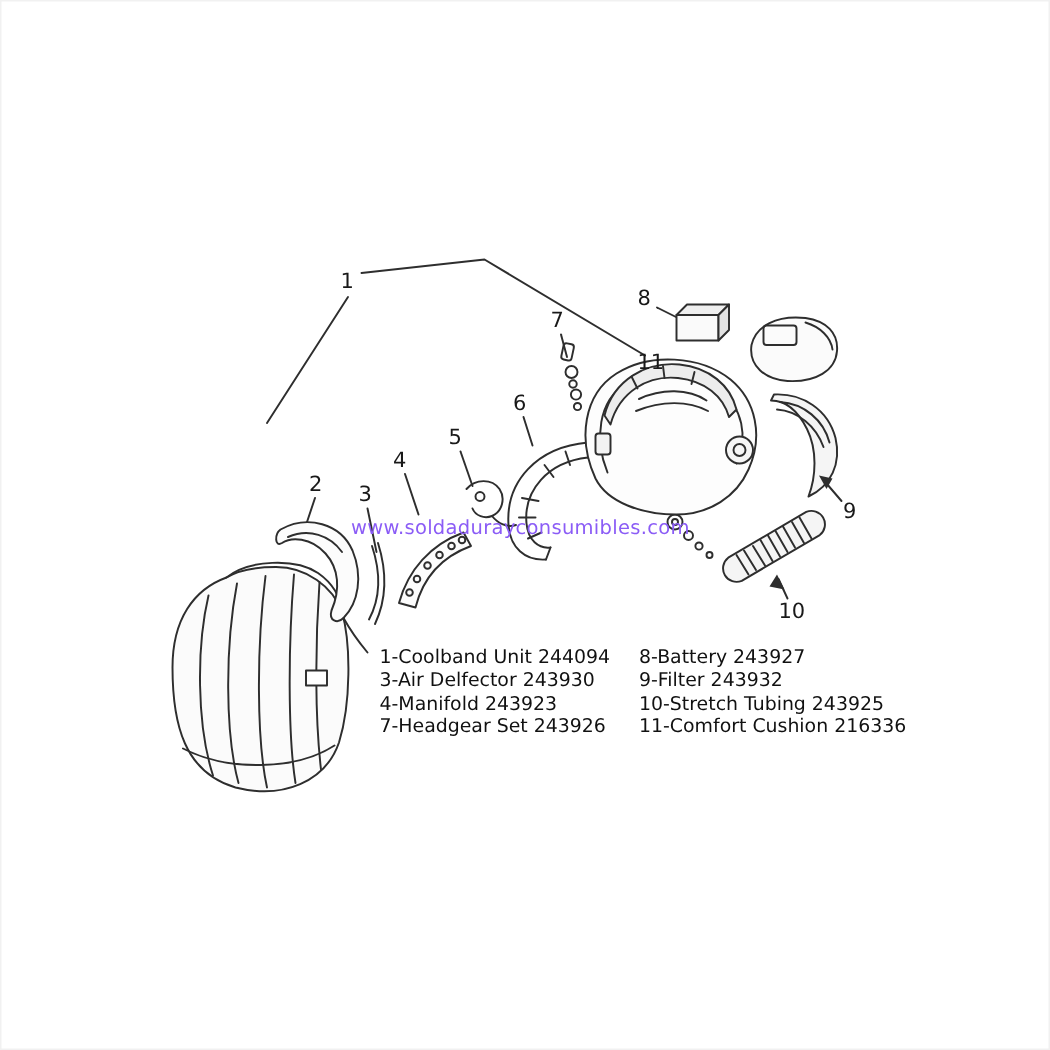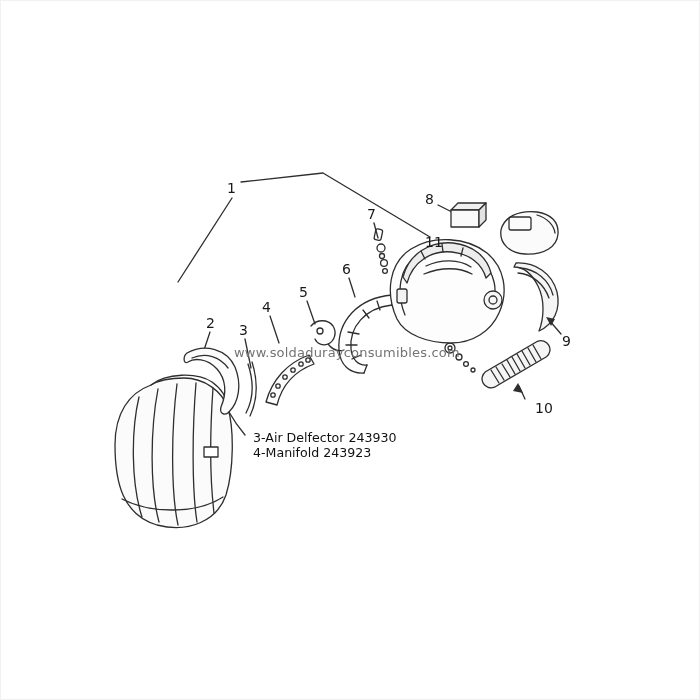--- a/index.html
+++ b/index.html
@@ -9,21 +9,21 @@
     border:1px solid #f1f1f1; overflow:hidden;
     font-family:"DejaVu Sans","Liberation Sans",sans-serif; color:#191919;
   }
   .stage svg { position:absolute; left:0; top:0; z-index:1; }
   .callout {
     position:absolute; z-index:2; font-size:14px; color:#191919;
     white-space:nowrap;
   }
   .watermark {
     position:absolute; left:233px; top:344px; z-index:3;
-    font-size:13px; color:#737373; letter-spacing:.2px; white-space:nowrap;
+    font-size:13px; color:#8b5cf6; letter-spacing:.2px; white-space:nowrap;
     text-decoration:none;
   }
   .parts-list {
     position:absolute; top:429px; z-index:2;
     font-size:12.6px; line-height:15.4px; color:#111111; white-space:nowrap;
   }
   .parts-list.left  { left:252px; }
   .parts-list.right { left:425px; }
 </style>
 </head>
@@ -169,24 +169,32 @@
 
   <span class="callout" style="left:226px;top:179px">1</span>
   <span class="callout" style="left:205px;top:314px">2</span>
   <span class="callout" style="left:238px;top:321px">3</span>
   <span class="callout" style="left:261px;top:298px">4</span>
   <span class="callout" style="left:298px;top:283px">5</span>
   <span class="callout" style="left:341px;top:260px">6</span>
   <span class="callout" style="left:366px;top:205px">7</span>
   <span class="callout" style="left:424px;top:190px">8</span>
   <span class="callout" style="left:561px;top:332px">9</span>
-  <span class="callout" style="left:534px;top:399px">10</span>
+  <span class="callout" style="left:518px;top:399px">10</span>
   <span class="callout" style="left:424px;top:233px">11</span>
 
   <span class="watermark">www.soldadurayconsumibles.com</span>
 
   <div class="parts-list left">
+    <div>1-Coolband Unit 244094</div>
     <div>3-Air Delfector 243930</div>
     <div>4-Manifold 243923</div>
+    <div>7-Headgear Set 243926</div>
   </div>
 
+  <div class="parts-list right">
+    <div>8-Battery 243927</div>
+    <div>9-Filter 243932</div>
+    <div>10-Stretch Tubing 243925</div>
+    <div>11-Comfort Cushion 216336</div>
+  </div>
 
 </div>
 
 </body></html>

